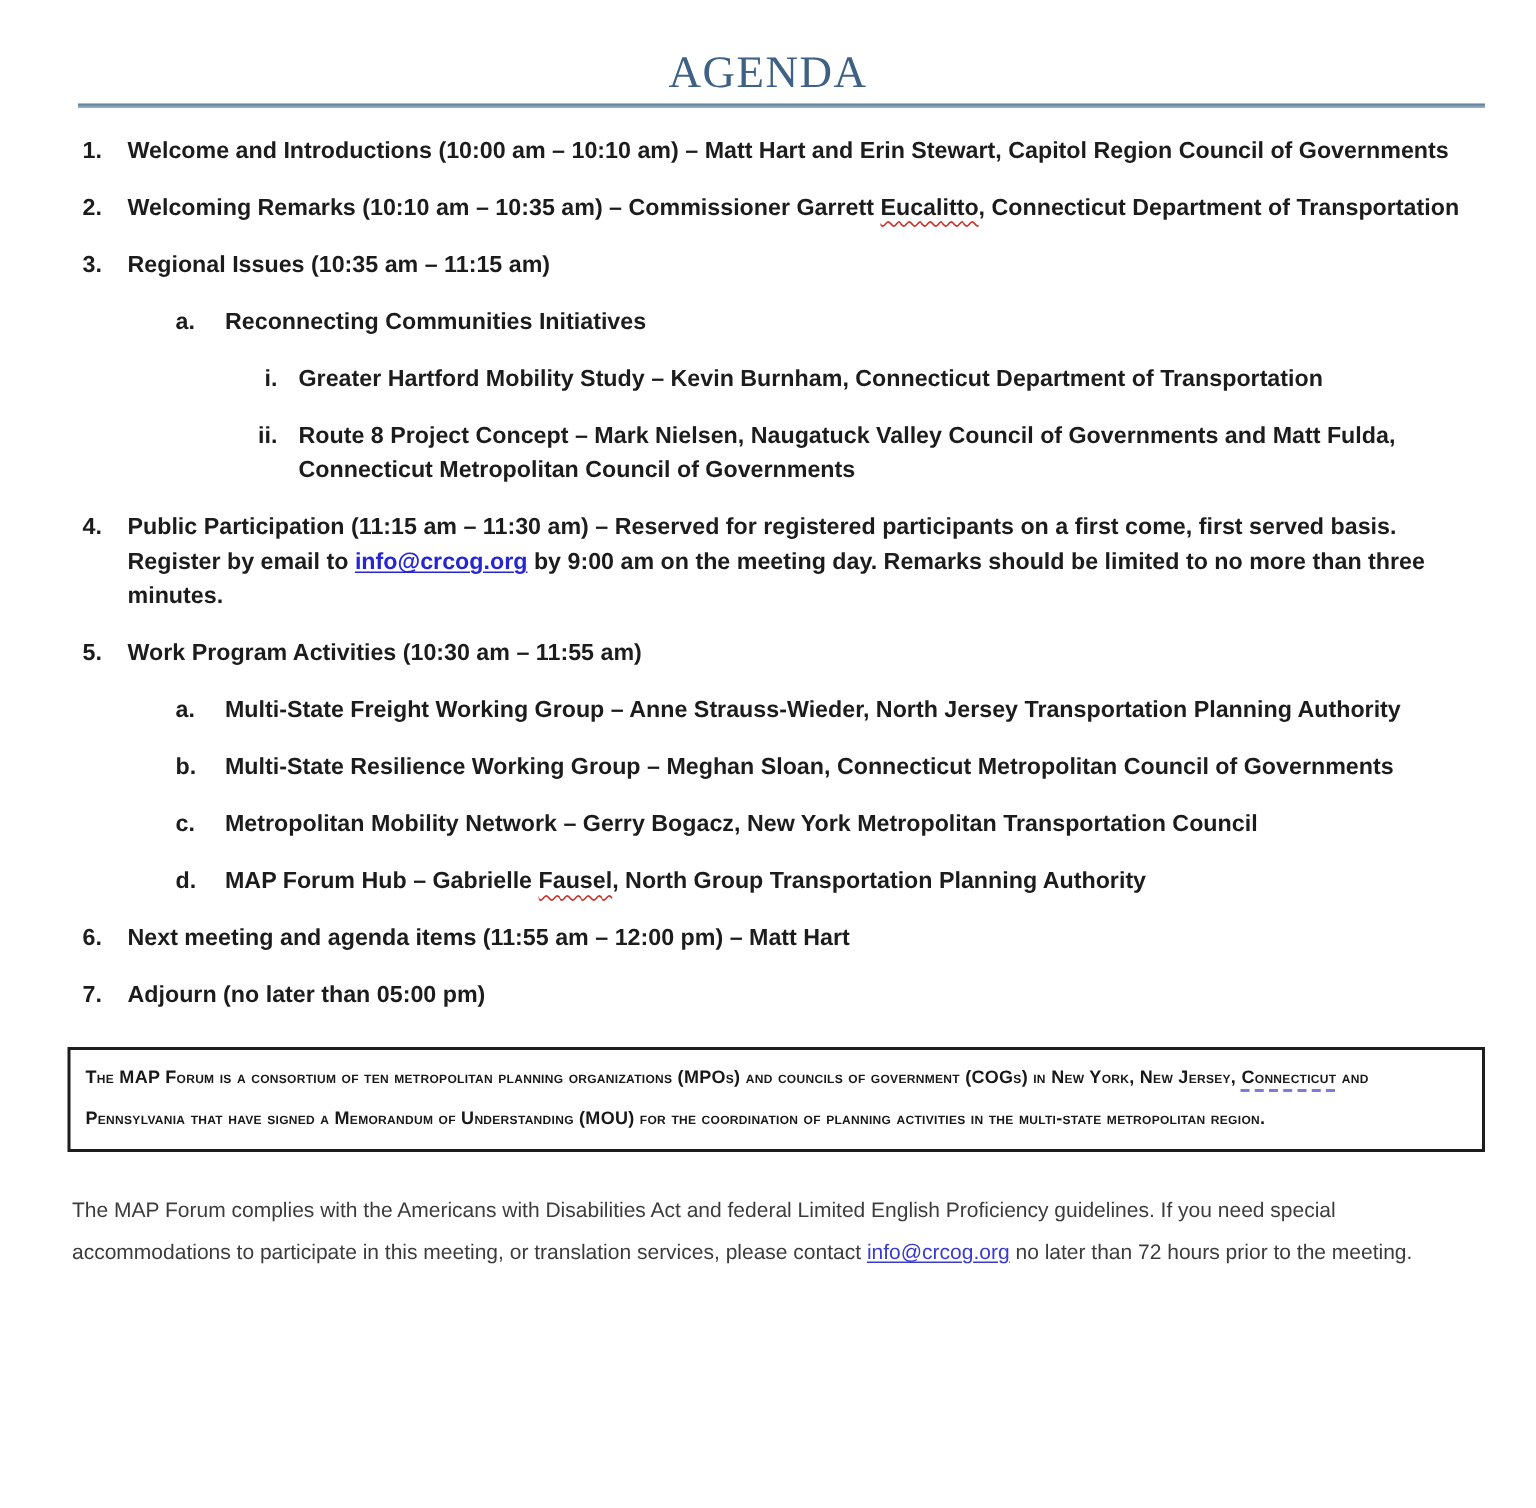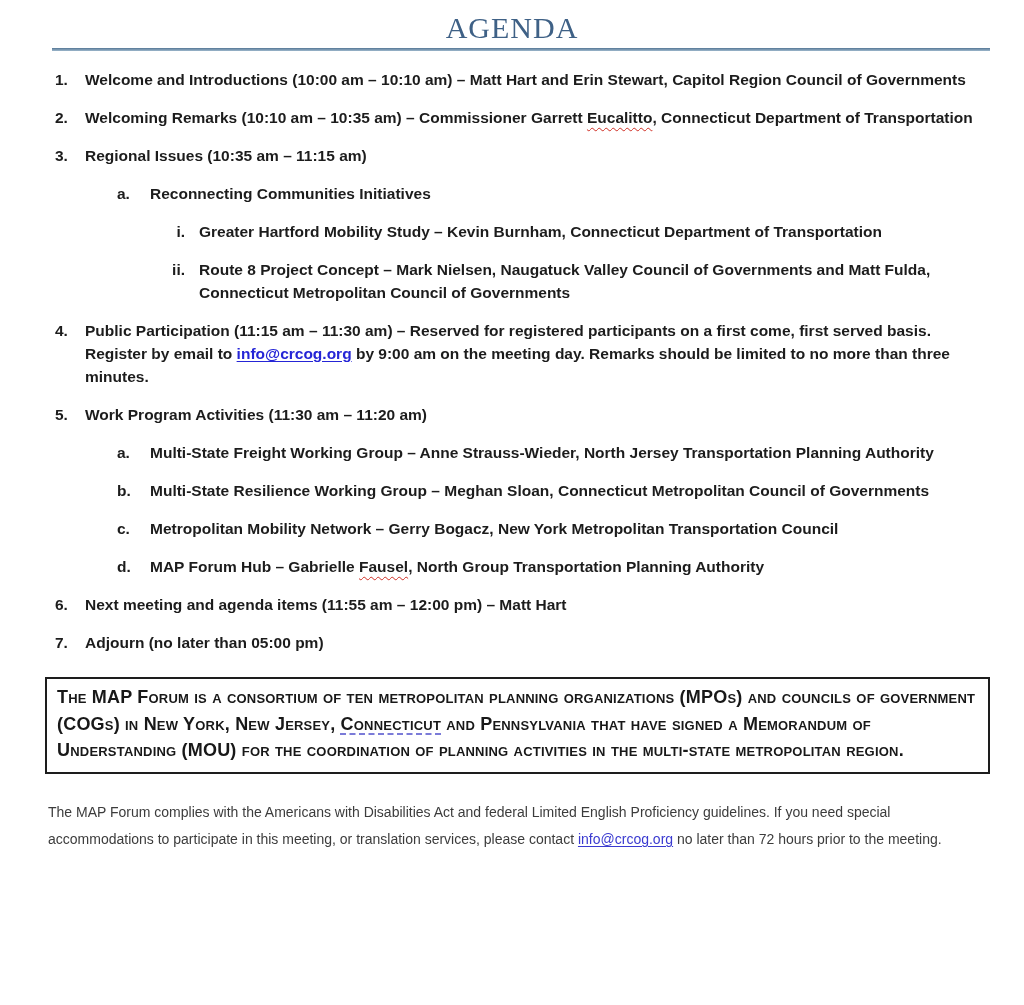--- a/index.html
+++ b/index.html
@@ -7,21 +7,21 @@
   body {
     width: 1024px;
     height: 1005px;
     overflow: hidden;
     font-family: "Liberation Sans", sans-serif;
     color: #1c1c1c;
   }
   .page {
     width: 1024px;
     height: 1005px;
-    padding: 11px 34px 0 55px;
+    padding: 32px 34px 0 55px;
   }
   .doc-title {
     text-align: center;
     font-family: "Liberation Serif", serif;
     font-weight: 400;
     font-size: 30px;
     letter-spacing: 1px;
     color: #3f6186;
     margin-right: 21px; 
   }
@@ -58,21 +58,21 @@
     text-decoration: underline dashed #7b7bd8;
     text-decoration-thickness: 2px;
     text-underline-offset: 4px;
   }
   .map-box {
     border: 2px solid #1d1d1d;
     margin: 23px 0 25px -10px;
     padding: 5px 12px 8px 10px;
     font-variant: small-caps;
     font-weight: bold;
-    font-size: 18px;
+    font-size: 12px;
     letter-spacing: 0.2px;
     line-height: 26.5px;
     color: #181818;
   }
   .footer-note {
     margin-left: -7px;
     font-size: 14px;
     font-weight: 400;
     line-height: 27.5px;
     color: #3c3c3c;
@@ -117,21 +117,21 @@
     <span class="body">Route 8 Project Concept – Mark Nielsen, Naugatuck Valley Council of Governments and Matt Fulda, Connecticut Metropolitan Council of Governments</span>
   </div>
 
   <div class="item l1">
     <span class="num">4.</span>
     <span class="body"><span>Public Participation (11:15 am – 11:30 am) – Reserved for registered participants on a first come, first served basis. Register by email to </span><a class="doclink">info@crcog.org</a><span> by 9:00 am on the meeting day. Remarks should be limited to no more than three minutes.</span></span>
   </div>
 
   <div class="item l1">
     <span class="num">5.</span>
-    <span class="body">Work Program Activities (11:30 am – 11:20 am)</span>
+    <span class="body">Work Program Activities (10:30 am – 11:55 am)</span>
   </div>
 
   <div class="item l2">
     <span class="num">a.</span>
     <span class="body">Multi-State Freight Working Group – Anne Strauss-Wieder, North Jersey Transportation Planning Authority</span>
   </div>
 
   <div class="item l2">
     <span class="num">b.</span>
     <span class="body">Multi-State Resilience Working Group – Meghan Sloan, Connecticut Metropolitan Council of Governments</span>

